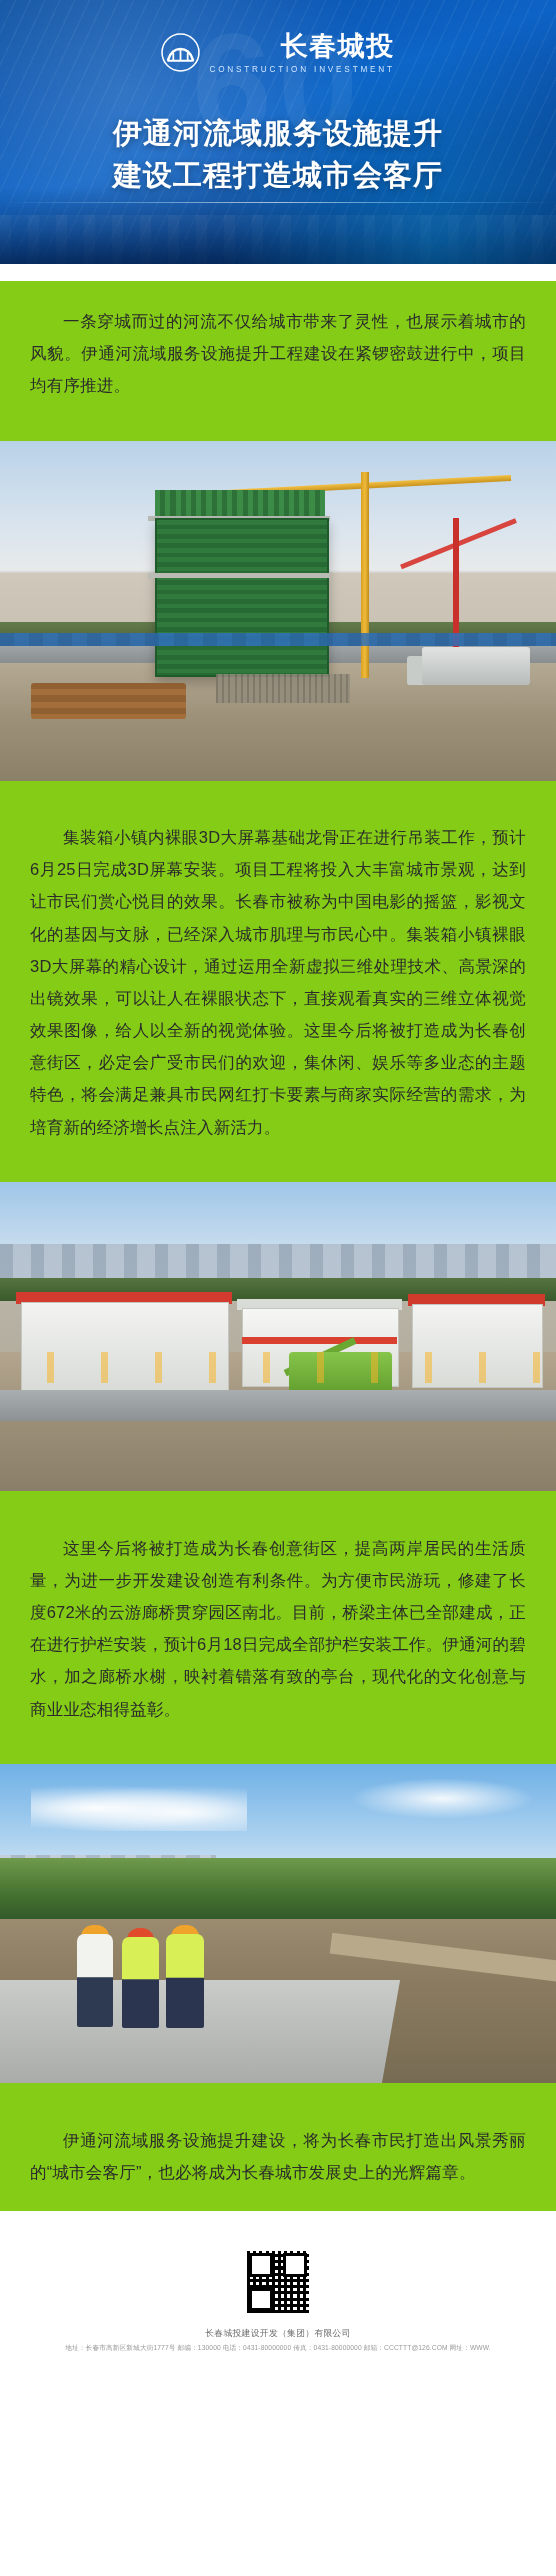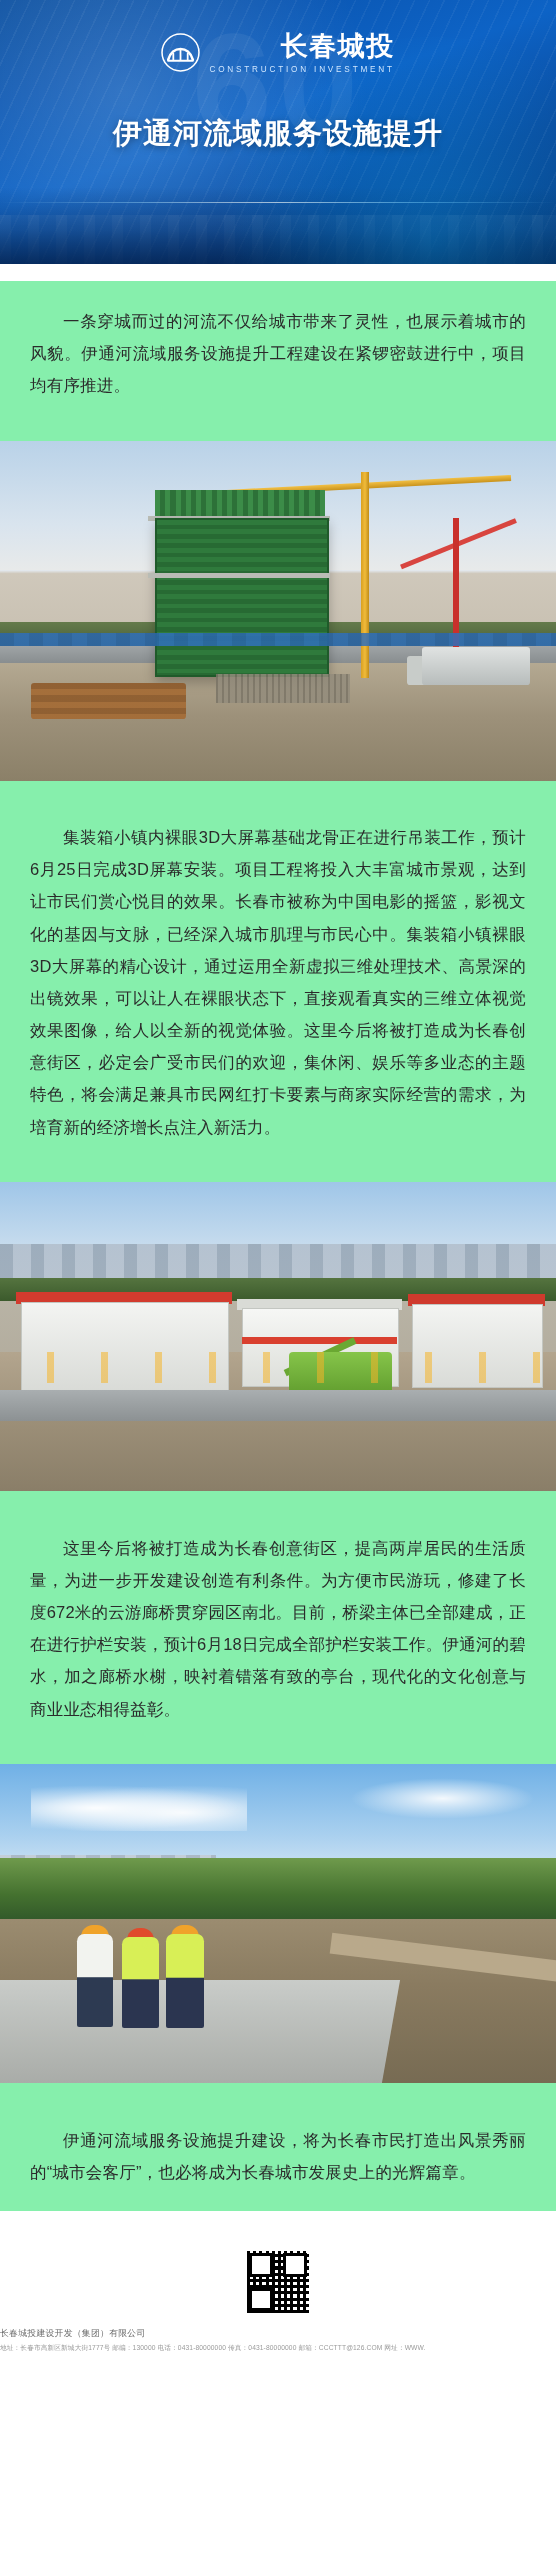--- a/index.html
+++ b/index.html
@@ -134,21 +134,21 @@
     left: 0; right: 0; bottom: 0;
     height: 49px;
     background:
       linear-gradient(180deg, rgba(255,255,255,0.10), rgba(255,255,255,0)),
       repeating-linear-gradient(90deg, rgba(255,255,255,0.10) 0px, rgba(255,255,255,0.10) 11.3px, rgba(255,255,255,0) 11.3px, rgba(255,255,255,0) 28px);
     opacity: .55;
   }
 
   
   .content {
-    background: #86efac;
+    background: #84cc16;
     padding: 0 0 0 0;
   }
   .para {
     color: #2b2b2b;
     font-size: 16.5px;
     line-height: 1.95;
     letter-spacing: 0.2px;
     text-align: justify;
     text-indent: 33px;
     padding: 24px 30px 23px 30px;
@@ -220,20 +220,21 @@
   .p3-worker1-hat { position:absolute; left:81px; top:161px; width:28px; height:13.4px; background:#f0a32a; border-radius:13.4px 13.4px 2.1px 2.1px; }
   .p3-worker2 { position:absolute; left:122px; top:173px; width:37px; height:91px; background: linear-gradient(180deg,#d8ef56 0%, #d8ef56 46%, #2b3550 47%, #2b3550 100%); border-radius:7.2px 7.2px 2.1px 2.1px; }
   .p3-worker2-hat { position:absolute; left:127px; top:164px; width:27px; height:13.4px; background:#e04b2c; border-radius:13.4px 13.4px 2.1px 2.1px; }
   .p3-worker3 { position:absolute; left:166px; top:170px; width:38px; height:94px; background: linear-gradient(180deg,#d8ef56 0%, #d8ef56 46%, #2b3550 47%, #2b3550 100%); border-radius:7.2px 7.2px 2.1px 2.1px; }
   .p3-worker3-hat { position:absolute; left:171px; top:161px; width:28px; height:13.4px; background:#f0a32a; border-radius:13.4px 13.4px 2.1px 2.1px; }
 
   
   .footer {
     background: #ffffff;
     padding: 20.6px 0 17.5px 0;
+    text-align: center;
   }
   .qr {
     width: 68px;
     height: 68px;
     margin: 0 auto 11.3px auto;
     background:
       linear-gradient(#fff,#fff) padding-box,
       #000;
     position: relative;
     padding: 3.1px;
@@ -289,20 +290,21 @@
         </svg>
       </div>
       <div class="brand-text">
         <div class="brand-cn">长春城投</div>
         <div class="brand-en">CONSTRUCTION INVESTMENT</div>
       </div>
     </div>
 
     <div class="title-block">
       <div class="title-line">伊通河流域服务设施提升</div>
+      <div class="title-line">建设工程打造城市会客厅</div>
     </div>
 
     <div class="hdr-glow-line"></div>
     <div class="hdr-city"></div>
     <div class="hdr-bottom-fade"></div>
   </div>
 
   <div class="content">
 
     <p class="para">一条穿城而过的河流不仅给城市带来了灵性，也展示着城市的风貌。伊通河流域服务设施提升工程建设在紧锣密鼓进行中，项目均有序推进。</p>

